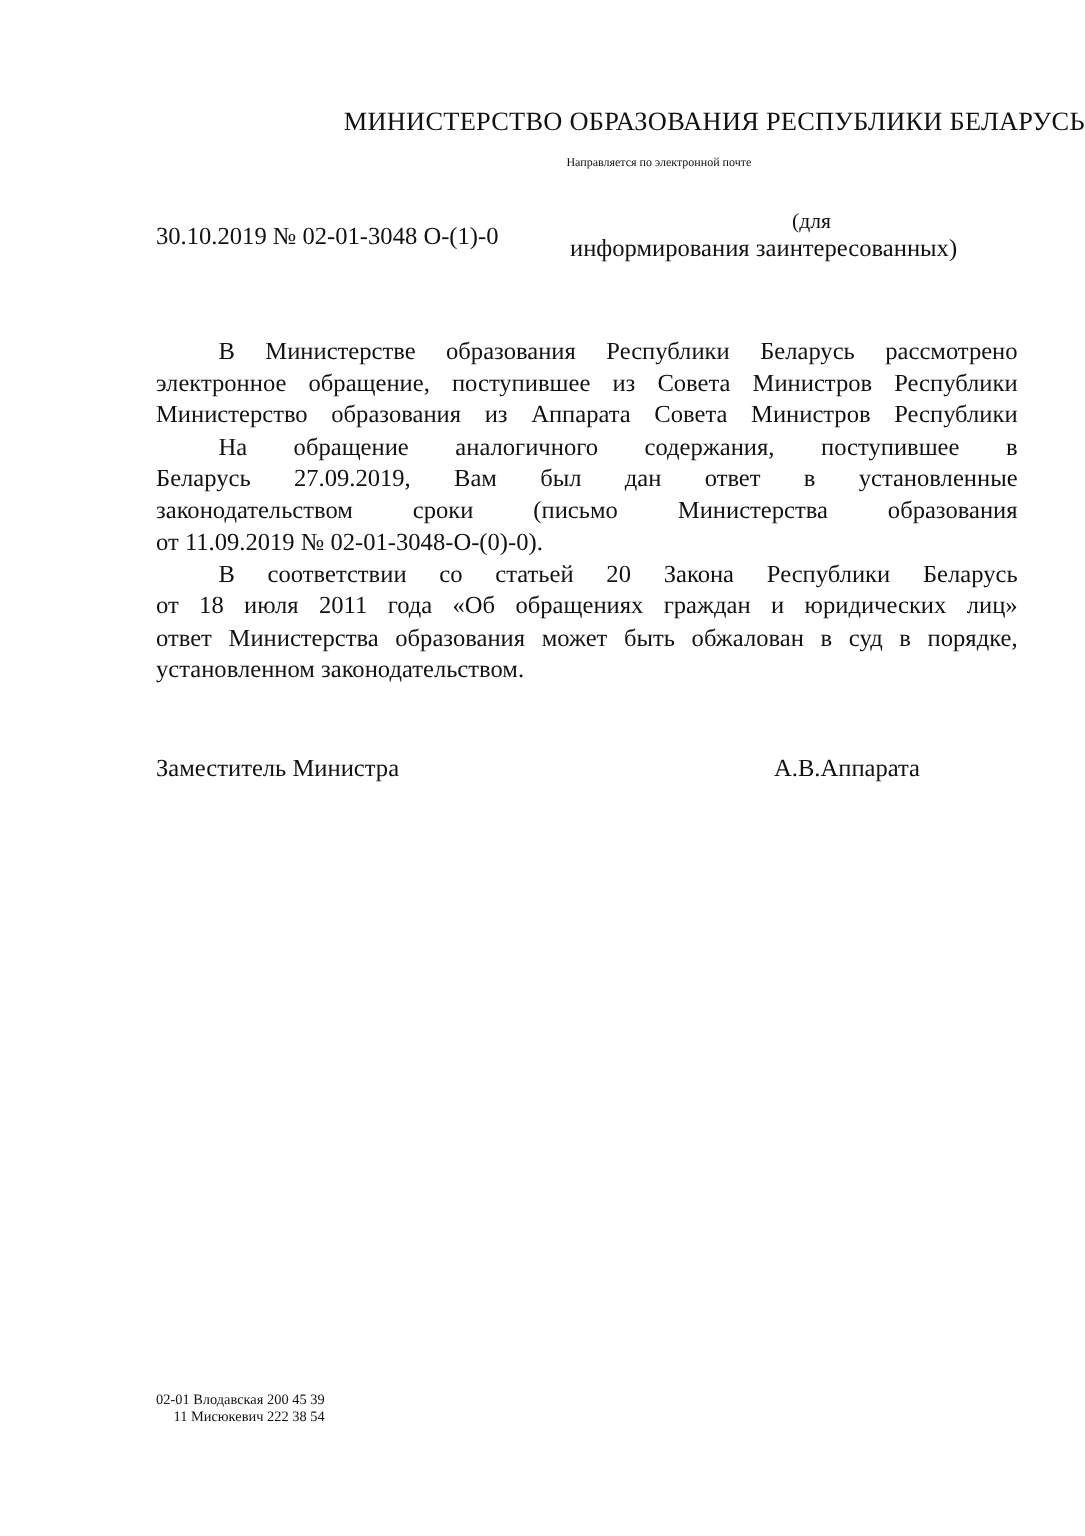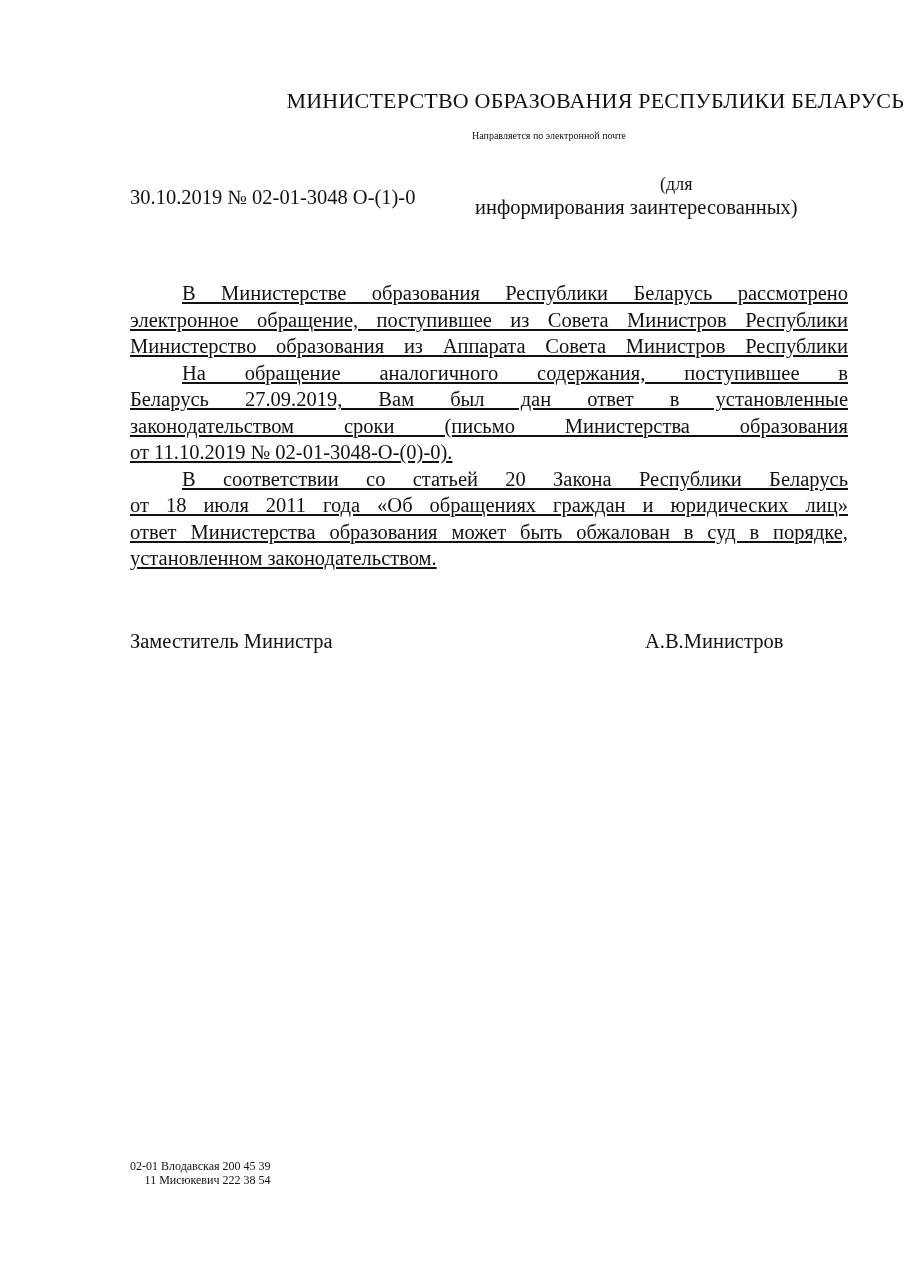--- a/index.html
+++ b/index.html
@@ -5,21 +5,21 @@
   html, body { margin:0; padding:0; background:#ffffff; }
   body { width:904px; height:1280px; position:relative; overflow:hidden;
          font-family:"Liberation Serif", "DejaVu Serif", serif; color:#111; }
   .abs { position:absolute; white-space:nowrap; }
   .header-title { left:0; width:904px; top:88px; text-align:right; font-size:22px; letter-spacing:0.2px; }
   .routing { left:472px; top:130px; font-size:10px; }
   .regnum { left:130px; top:151px; font-size:20.5px;margin-top:35px; }
   .recip1 { left:660px; top:174px; font-size:18px; }
   .recip2 { left:475px; top:196px; font-size:20.5px; }
   .body-text { position:absolute; left:130px; width:718px; top:280px; font-size:20.5px; line-height:26.5px; }
-  .para { margin:0; text-align:justify; text-indent:52px;text-decoration:underline; }
+  .para { margin:0; text-align:justify; text-indent:52px; }
   .para .ln { display:block; text-align:justify; text-align-last:justify; }
   .para .ln.last { text-align-last:left; }
   .para .ln { text-indent:0; }
   .para { text-indent:0; }
   .sig-title { left:130px; top:630px; font-size:20.5px; }
   .sig-name { left:645px; top:630px; font-size:20.5px; }
   .footer { left:130px; top:1159px; font-size:12px; line-height:14px; white-space:normal;text-align:right; }
 </style>
 </head>
 <body>
@@ -33,29 +33,29 @@
 <div class="body-text">
   <p class="para">
     <span class="ln" style="padding-left:52px">В Министерстве образования Республики Беларусь рассмотрено</span>
     <span class="ln">электронное обращение, поступившее из Совета Министров Республики</span>
   </p>
   <p class="para">
     <span class="ln">Министерство образования из Аппарата Совета Министров Республики</span>
     <span class="ln" style="padding-left:52px">На обращение аналогичного содержания, поступившее в</span>
     <span class="ln">Беларусь 27.09.2019, Вам был дан ответ в установленные</span>
     <span class="ln">законодательством сроки (письмо Министерства образования</span>
-    <span class="ln last">от 11.10.2019 № 02-01-3048-О-(0)-0).</span>
+    <span class="ln last">от 11.09.2019 № 02-01-3048-О-(0)-0).</span>
   </p>
   <p class="para">
     <span class="ln" style="padding-left:52px">В соответствии со статьей 20 Закона Республики Беларусь</span>
     <span class="ln">от 18 июля 2011 года «Об обращениях граждан и юридических лиц»</span>
     <span class="ln">ответ Министерства образования может быть обжалован в суд в порядке,</span>
     <span class="ln last">установленном законодательством.</span>
   </p>
 </div>
 
 <div class="abs sig-title">Заместитель Министра</div>
-<div class="abs sig-name">А.В.Министров</div>
+<div class="abs sig-name">А.В.Аппарата</div>
 
 <div class="abs footer">
   <div>02-01 Влодавская 200 45 39</div>
   <div>11 Мисюкевич 222 38 54</div>
 </div>
 
 </body></html>

